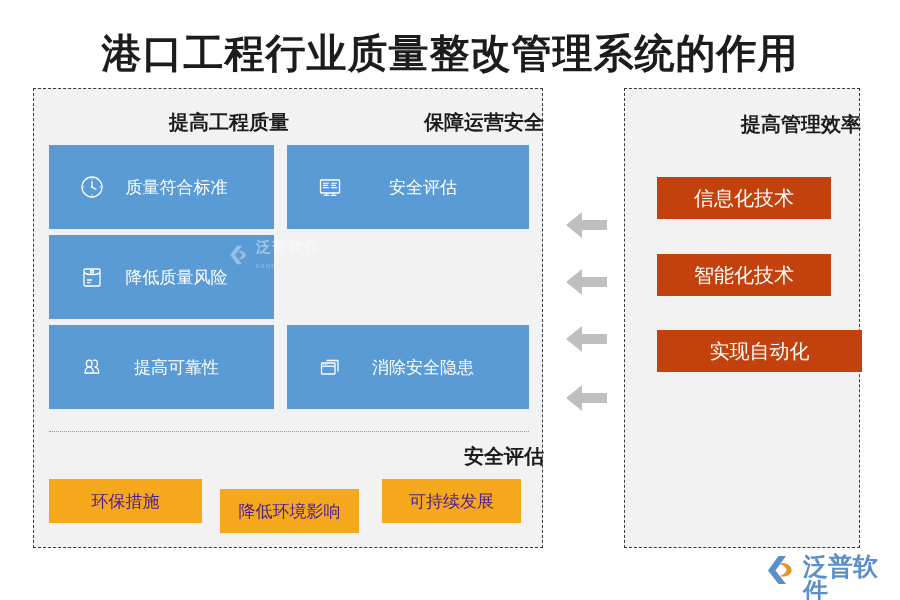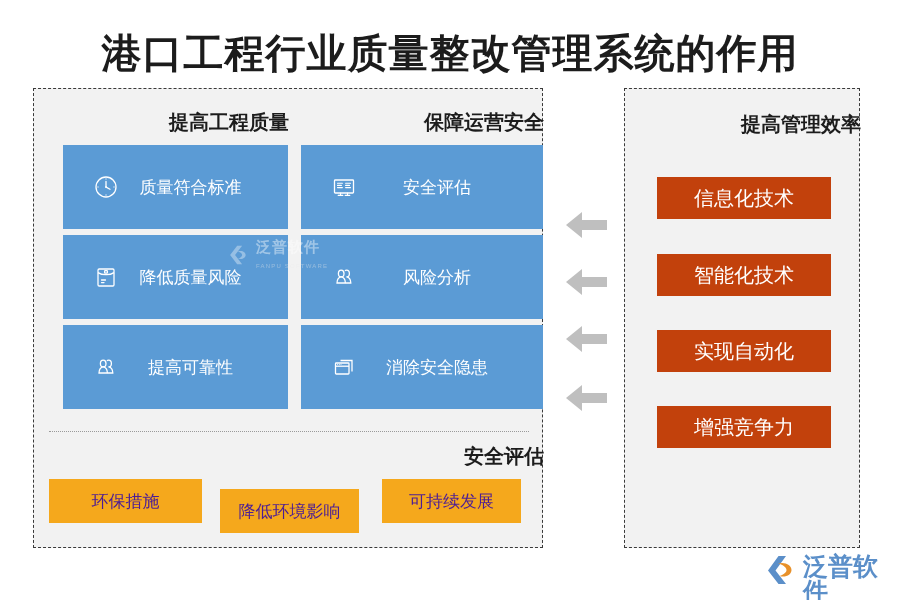--- a/index.html
+++ b/index.html
@@ -45,21 +45,20 @@
   
   .card-blue {
     position: absolute;
     background: #5b9bd5;
     display: flex;
     align-items: center;
     justify-content: center;
     color: #ffffff;
     font-size: 17px;
     font-family: Liberation Serif, serif;
-    margin-left: 14px;
   }
   .card-blue .ic {
     position: absolute;
     left: 30px;
     top: 50%;
     transform: translateY(-50%);
     width: 26px; height: 26px;
     display: flex; align-items: center; justify-content: center;
   }
   .card-blue .ic svg { width: 26px; height: 26px; display:block; }
@@ -194,31 +193,20 @@
         <svg viewBox="0 0 26 26" fill="none" stroke="#ffffff" stroke-width="1.3">
           <rect x="3.5" y="6" width="19" height="13" rx="0.8"></rect>
           <path d="M6.5 9.2 L11.4 9.2 M6.5 11.4 L10.4 11.4 M6.5 13.6 L11.4 13.6" stroke-linecap="round" stroke-width="1.1"></path>
           <path d="M14.6 9.2 L19.5 9.2 M14.6 11.4 L18.5 11.4 M14.6 13.6 L19.5 13.6" stroke-linecap="round" stroke-width="1.1"></path>
           <path d="M9.5 19 L9.5 21.4 M16.5 19 L16.5 21.4 M7.2 21.4 L11.8 21.4 M14.2 21.4 L18.8 21.4" stroke-linecap="round" stroke-width="1.1"></path>
         </svg>
       </span>
       <span class="lbl">安全评估</span>
     </div>
 
-    <div class="card-blue" style="left:253px; top:146px; width:242px; height:84px;">
-      <span class="ic">
-        <svg viewBox="0 0 26 26" fill="none" stroke="#ffffff" stroke-width="1.3">
-          <path d="M10.2 12.6 C7.4 13.4 6 15.6 6 19 L14.4 19 C14.4 15.6 13 13.4 10.2 12.6 Z"></path>
-          <path d="M10.2 12.9 C8.4 12.9 7.4 11.3 7.4 9.4 C7.4 7.5 8.4 6.2 10.2 6.2 C12 6.2 13 7.5 13 9.4 C13 11.3 12 12.9 10.2 12.9 Z"></path>
-          <path d="M15.6 12.6 C18.4 13.4 19.8 15.6 19.8 19 L14.8 19"></path>
-          <path d="M15.6 12.9 C17.4 12.9 18.4 11.3 18.4 9.4 C18.4 7.5 17.4 6.2 15.6 6.2 C14.9 6.2 14.3 6.4 13.9 6.8"></path>
-        </svg>
-      </span>
-      <span class="lbl">风险分析</span>
-    </div>
 
     <div class="card-blue" style="left:253px; top:236px; width:242px; height:84px;text-align:center;">
       <span class="ic">
         <svg viewBox="0 0 26 26" fill="none" stroke="#ffffff" stroke-width="1.3">
           <path d="M9.5 6.5 L21 6.5 L21 17.5"></path>
           <rect x="4.5" y="9" width="13.5" height="11" rx="0.8"></rect>
           <path d="M4.5 12.2 L18 12.2"></path>
           <circle cx="6.6" cy="10.6" r="0.5" fill="#ffffff" stroke="none"></circle>
           <circle cx="8.3" cy="10.6" r="0.5" fill="#ffffff" stroke="none"></circle>
           <circle cx="10" cy="10.6" r="0.5" fill="#ffffff" stroke="none"></circle>
@@ -234,22 +222,21 @@
     <div class="card-orange" style="left:15px; top:390px; width:153px; height:44px;">环保措施</div>
     <div class="card-orange" style="left:186px; top:390px; width:139px; height:44px;margin-top:10px;">降低环境影响</div>
     <div class="card-orange" style="left:348px; top:390px; width:139px; height:44px;">可持续发展</div>
   </div>
 
   <div class="panel" id="right-panel">
     <div class="panel-heading" style="left:0px; top:22px; width:236px;">提高管理效率</div>
 
     <div class="card-right" style="left:32px; top:88px; width:174px; height:42px;">信息化技术</div>
     <div class="card-right" style="left:32px; top:165px; width:174px; height:42px;">智能化技术</div>
-    <div class="card-right" style="left:32px; top:241px; width:174px; height:42px;">实现自动化</div>
-    <div class="card-right" style="left:32px; top:317px; width:174px; height:42px;">增强竞争力</div>
+    <div class="card-right" style="left:32px; top:241px; width:205px; height:42px;">实现自动化</div>
   </div>
 
   <div class="arrow" style="left:563px; top:210px;">
     <svg viewBox="0 0 46 30">
       <path d="M19 2 L19 10 L44 10 L44 20 L19 20 L19 28 L3 15 Z" fill="#bfbfbf"></path>
     </svg>
   </div>
   <div class="arrow" style="left:563px; top:267px;">
     <svg viewBox="0 0 46 30">
       <path d="M19 2 L19 10 L44 10 L44 20 L19 20 L19 28 L3 15 Z" fill="#bfbfbf"></path>

